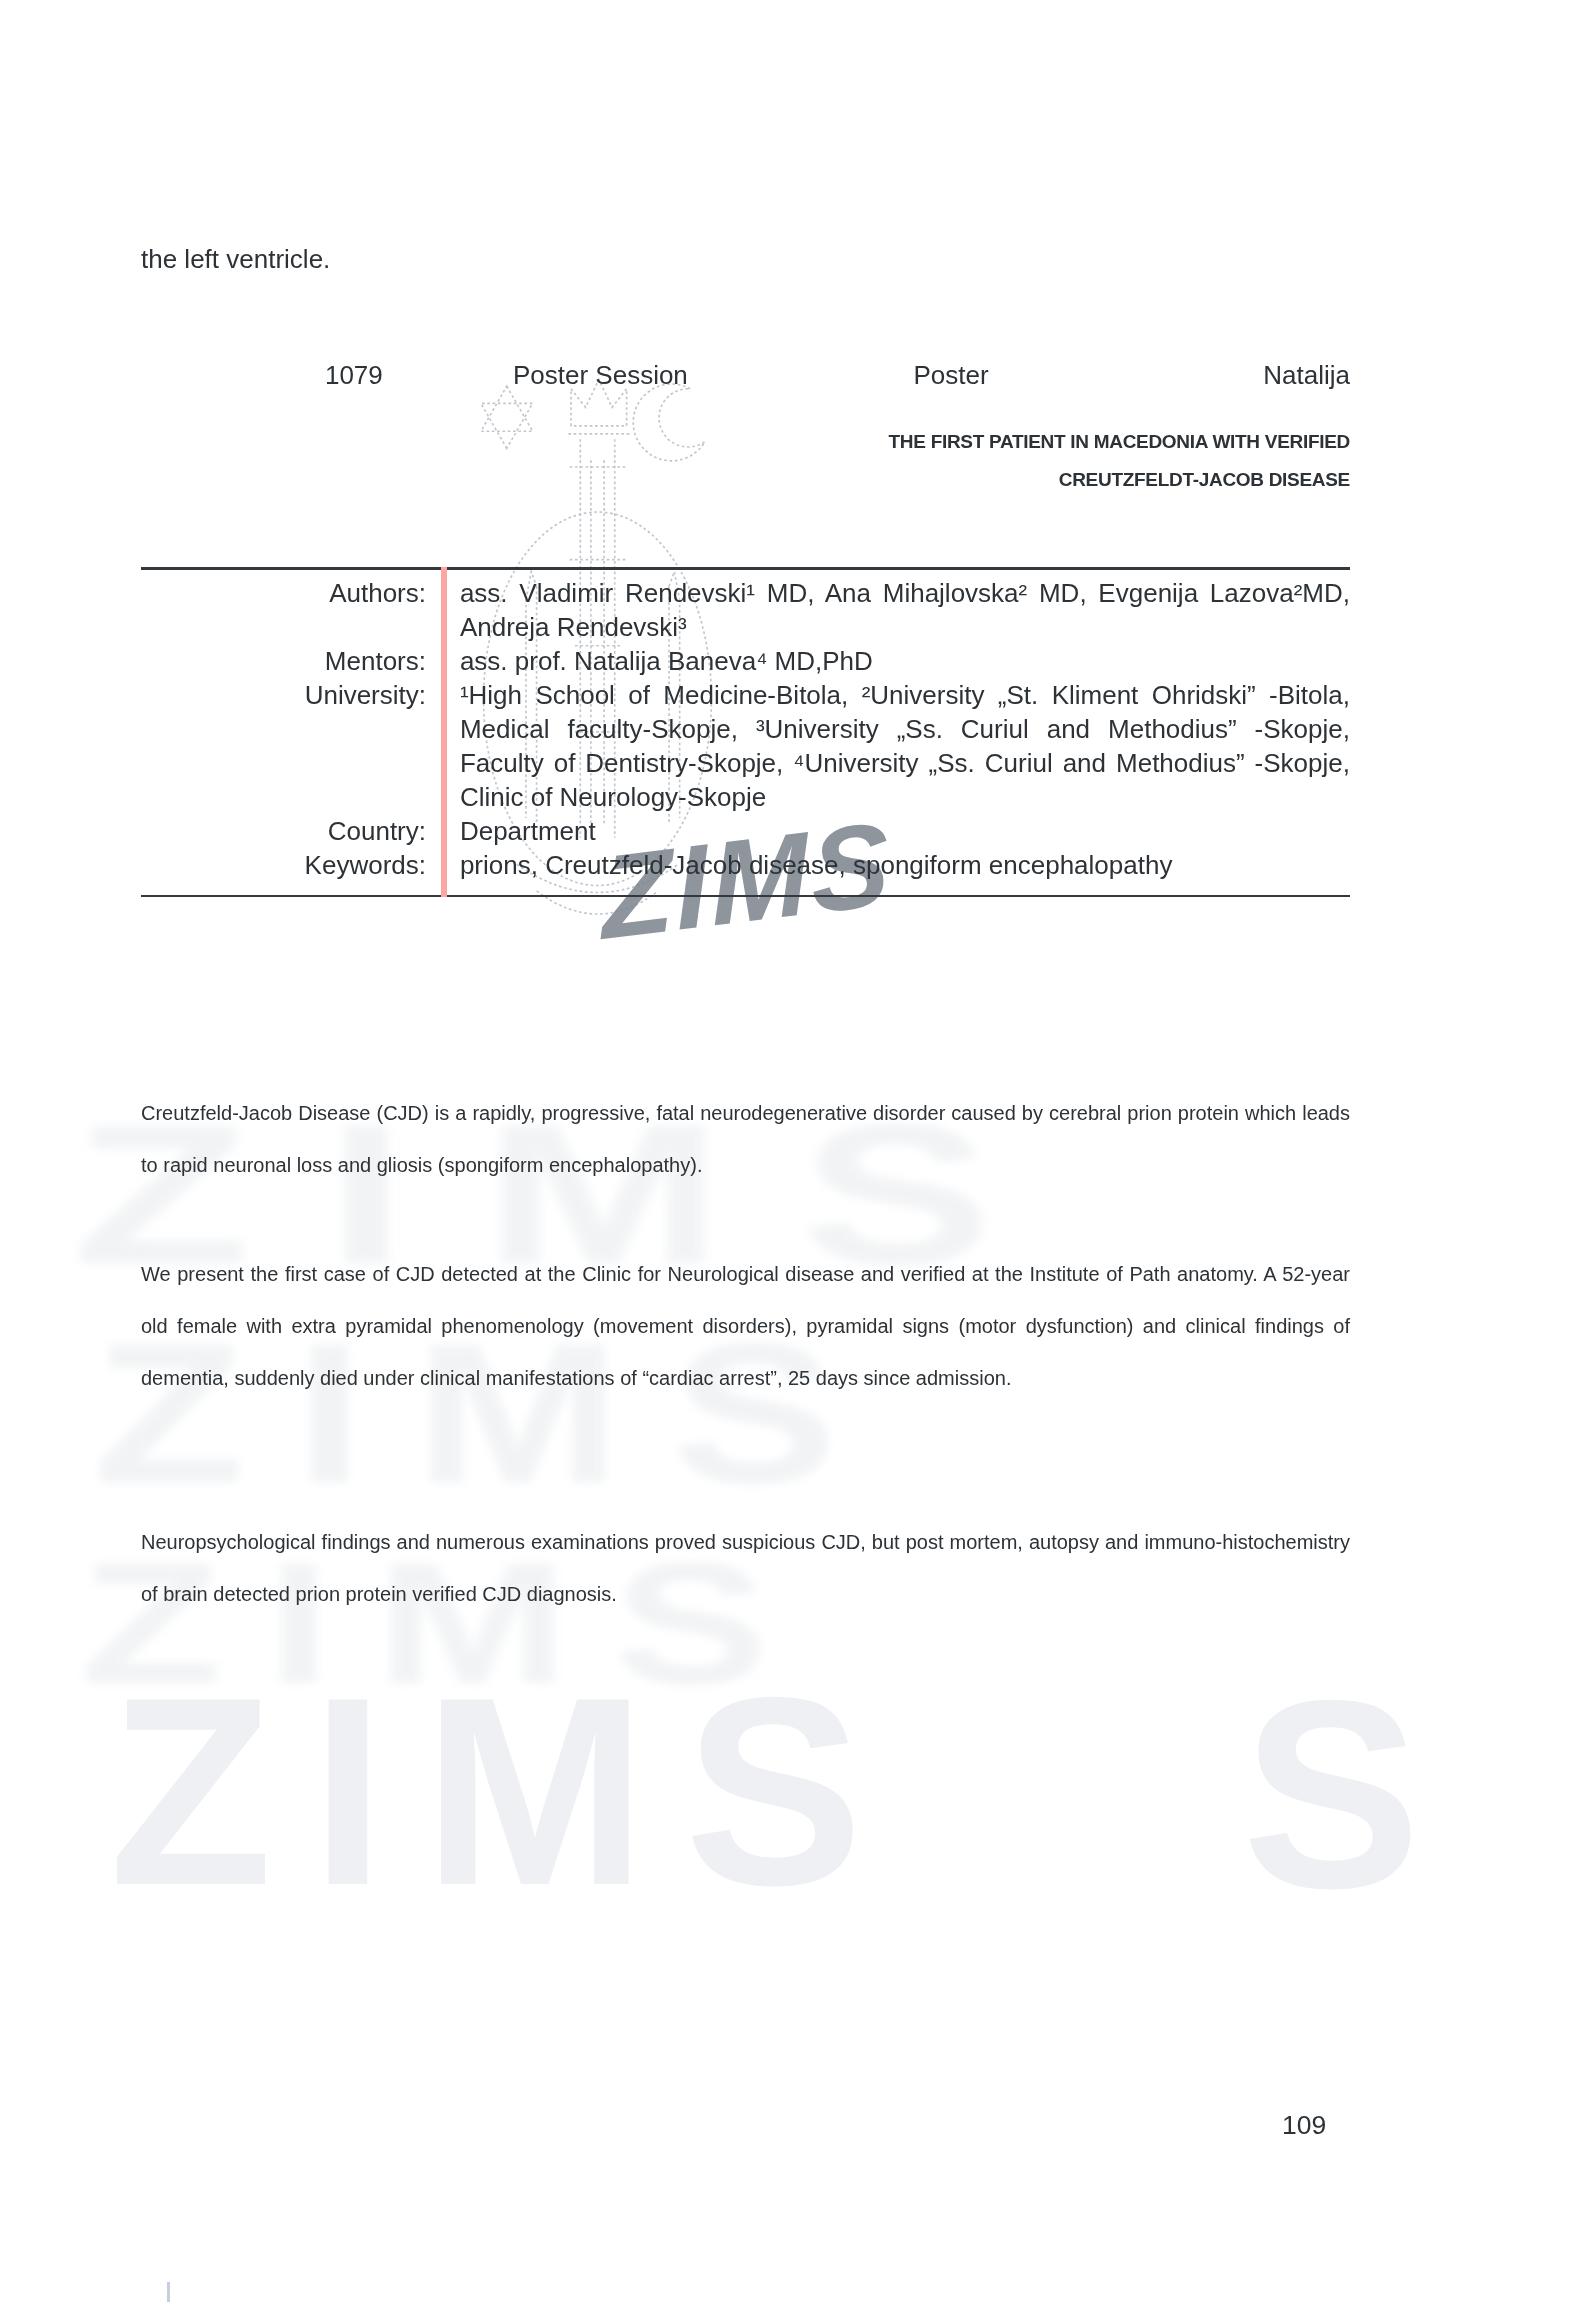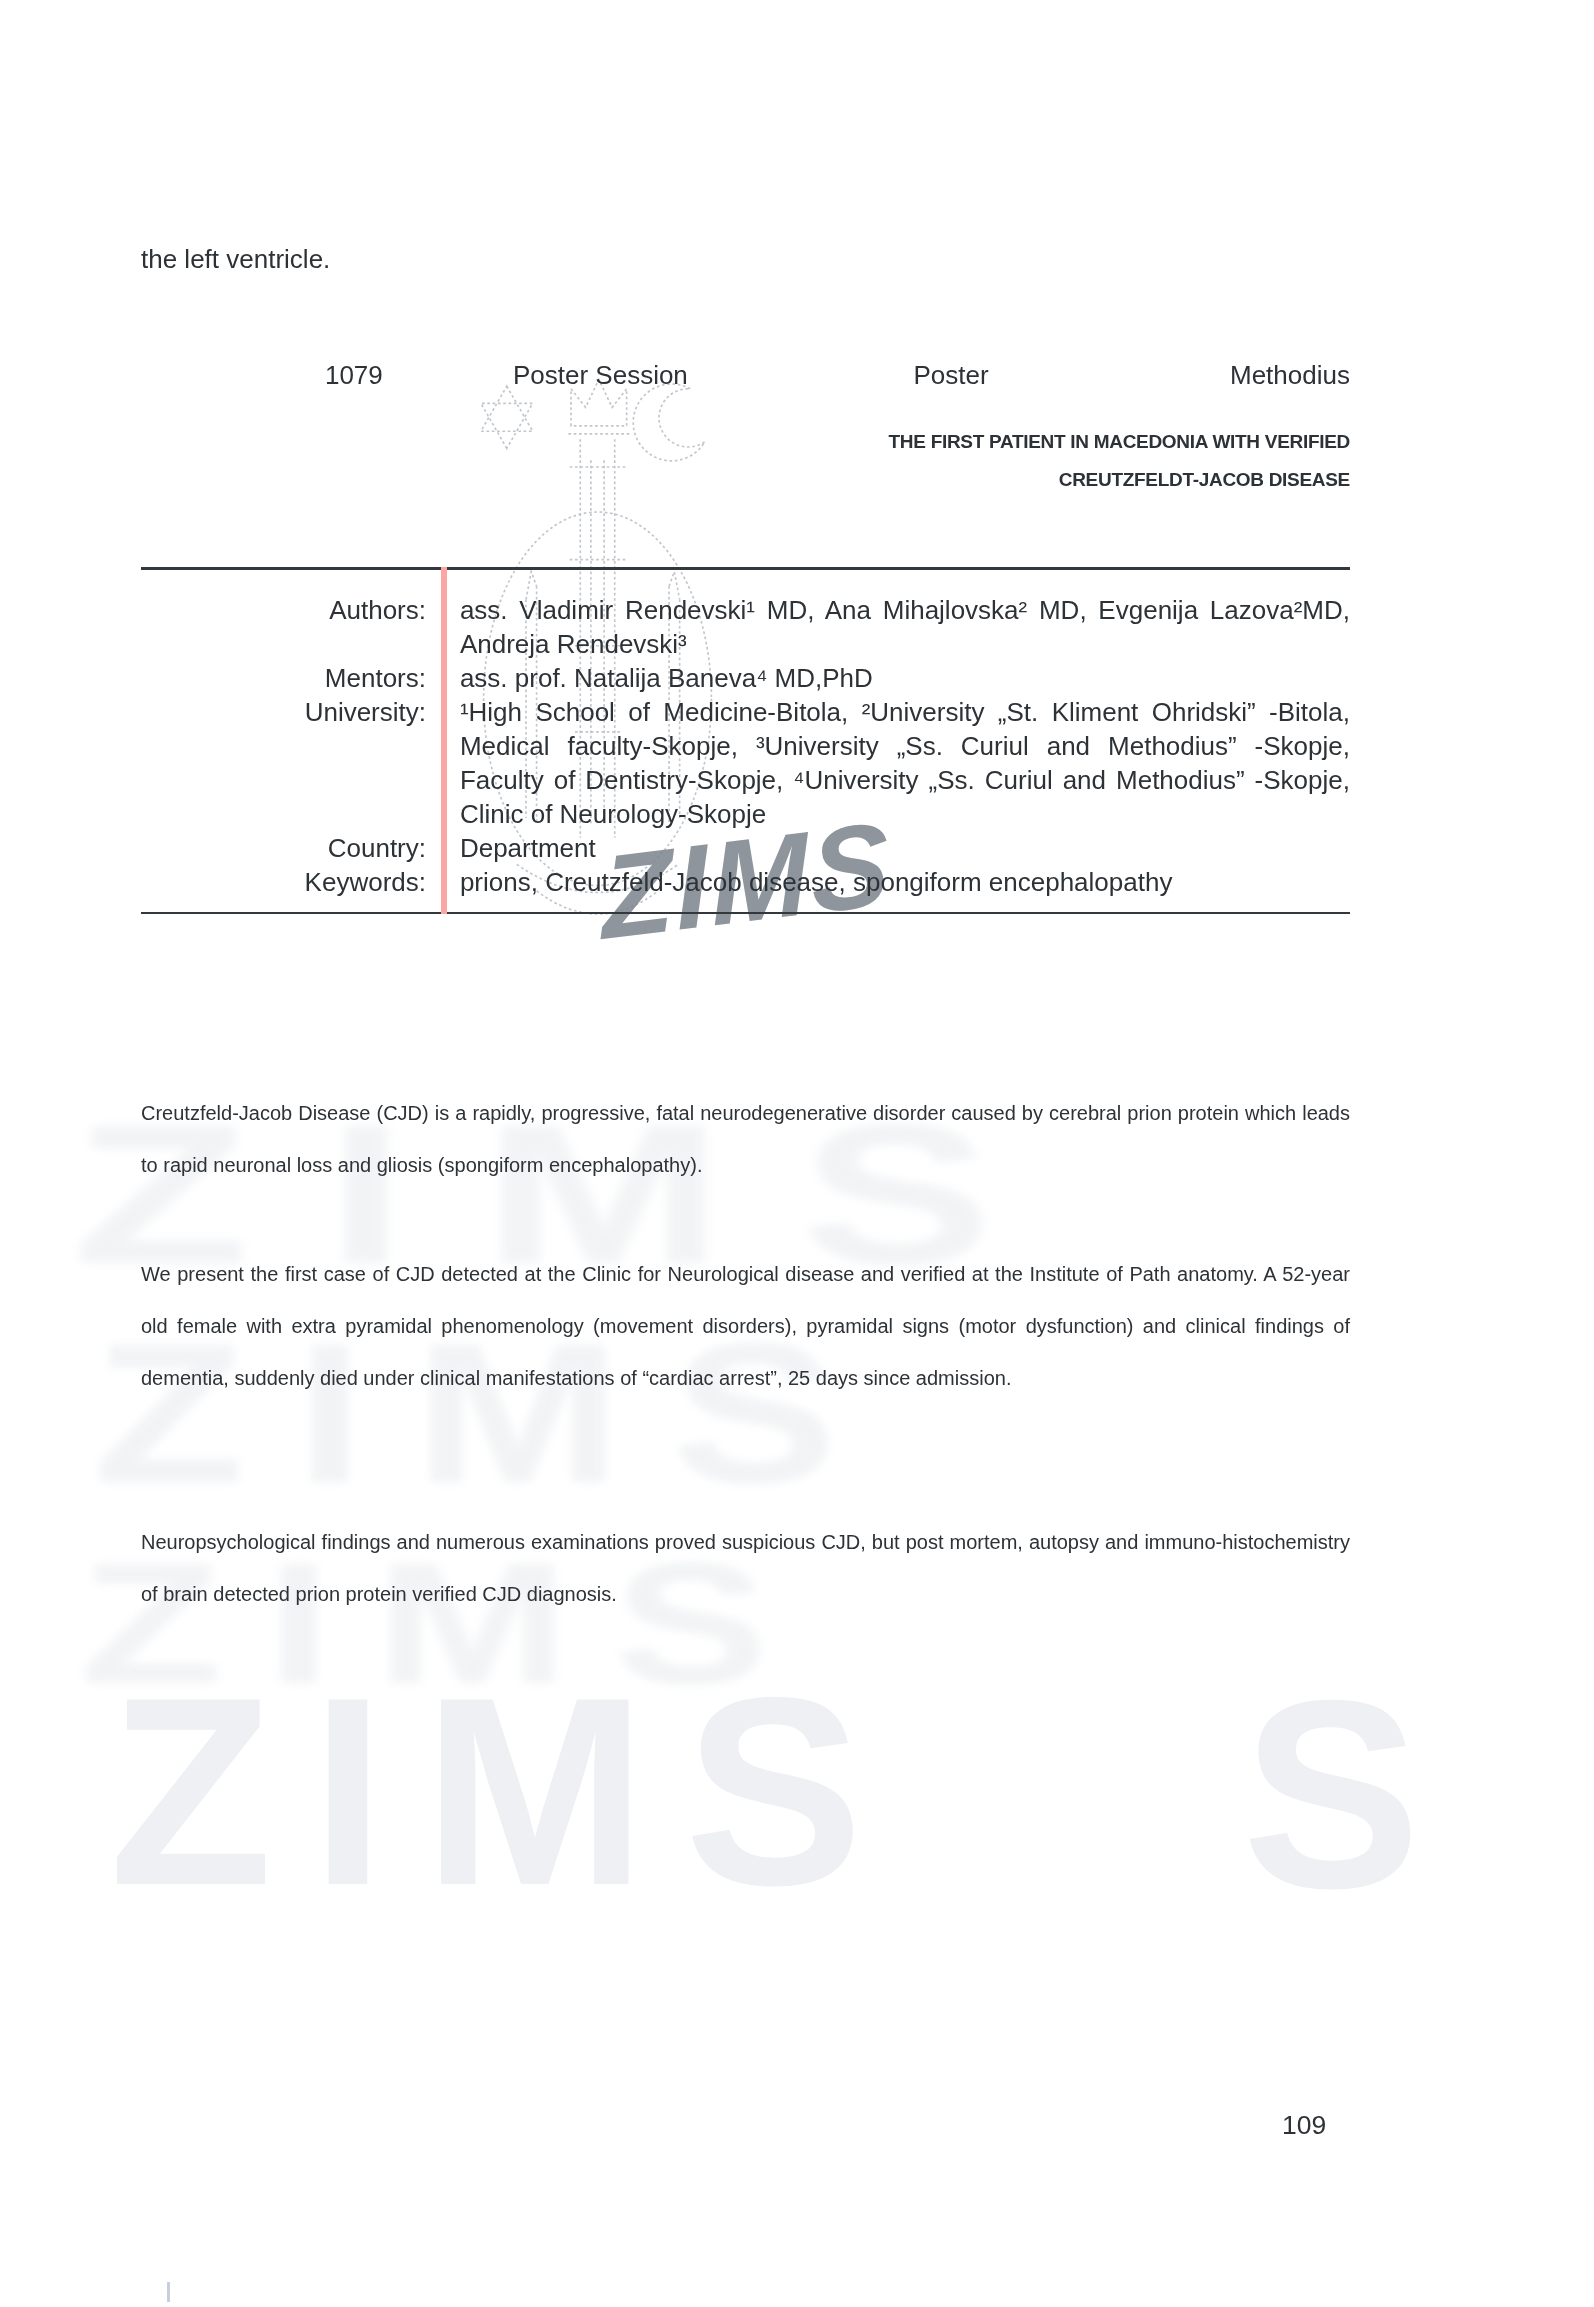--- a/index.html
+++ b/index.html
@@ -70,21 +70,21 @@
     display:table-cell;width:285px;
     text-align:right;vertical-align:top;
     padding-right:14.6px;
   }
   .dvalue{
     display:table-cell;
     border-left:6px solid #fca5a5;
     padding-left:13.3px;
     text-align:justify;
   }
-  .drow:first-child .dlabel,.drow:first-child .dvalue{padding-top:23px;}
+  .drow:first-child .dlabel,.drow:first-child .dvalue{padding-top:6px;}
   .drow:last-child .dlabel,.drow:last-child .dvalue{padding-bottom:13px;}
   .paragraph{font-size:20px;line-height:52px;text-align:justify;}
   .p1{top:1087px;}
   .p2{top:1248px;}
   .p3{top:1516px;}
   .page-number{position:absolute;left:1282px;top:2110px;font-size:26.5px;}
 </style>
 </head>
 <body>
 
@@ -124,21 +124,21 @@
   <div class="scan-artifact"></div>
 
   <div class="content">
 
     <div class="block leading-text">the left ventricle.</div>
 
     <div class="block header-row">
       <div class="c1">1079</div>
       <div class="c2">Poster Session</div>
       <div class="c3">Poster</div>
-      <div class="c4">Methodius</div>
+      <div class="c4">Natalija</div>
     </div>
 
     <div class="block title-block">
       <div>THE FIRST PATIENT IN MACEDONIA WITH VERIFIED</div>
       <div>CREUTZFELDT-JACOB DISEASE</div>
     </div>
 
     <div class="block details">
       <div class="drow">
         <div class="dlabel">Authors:</div>

